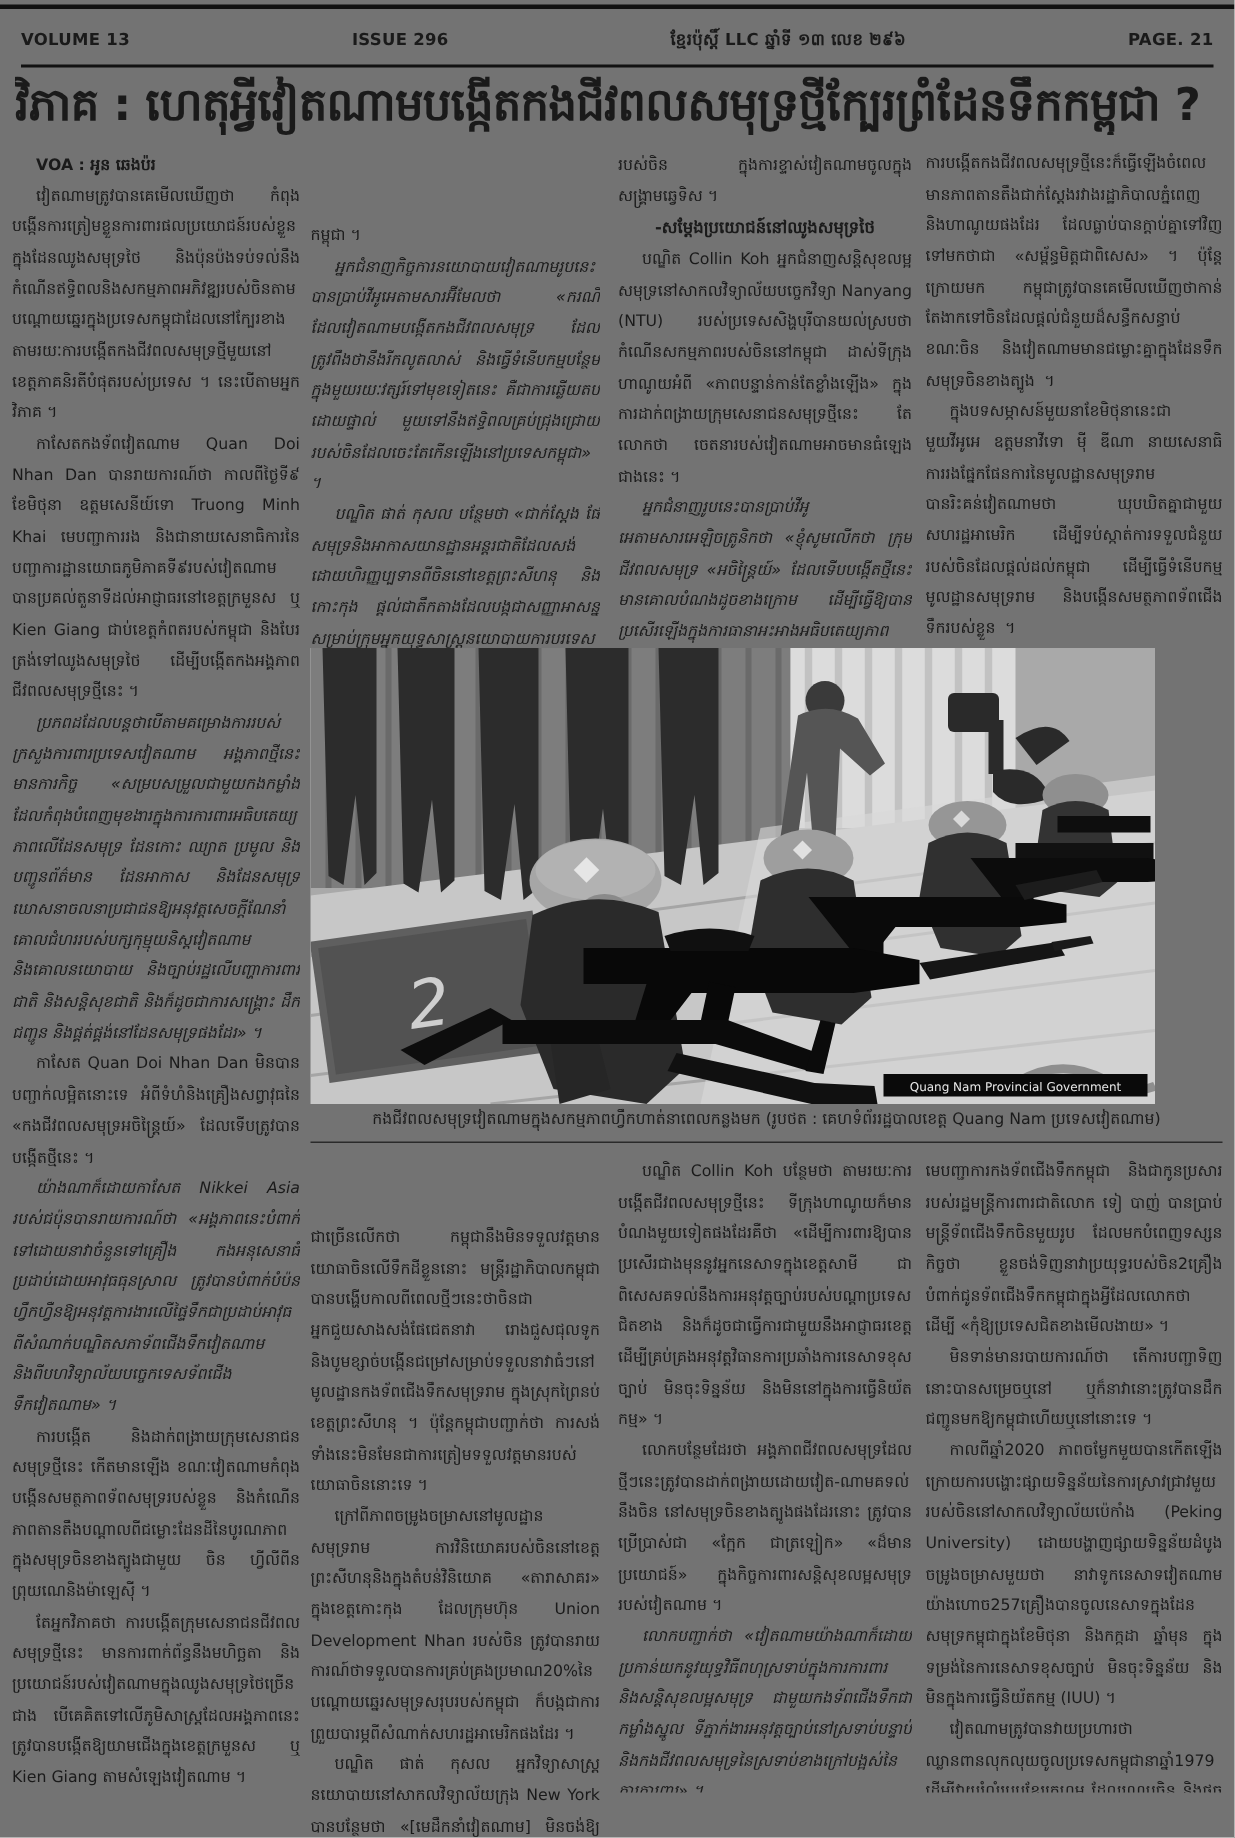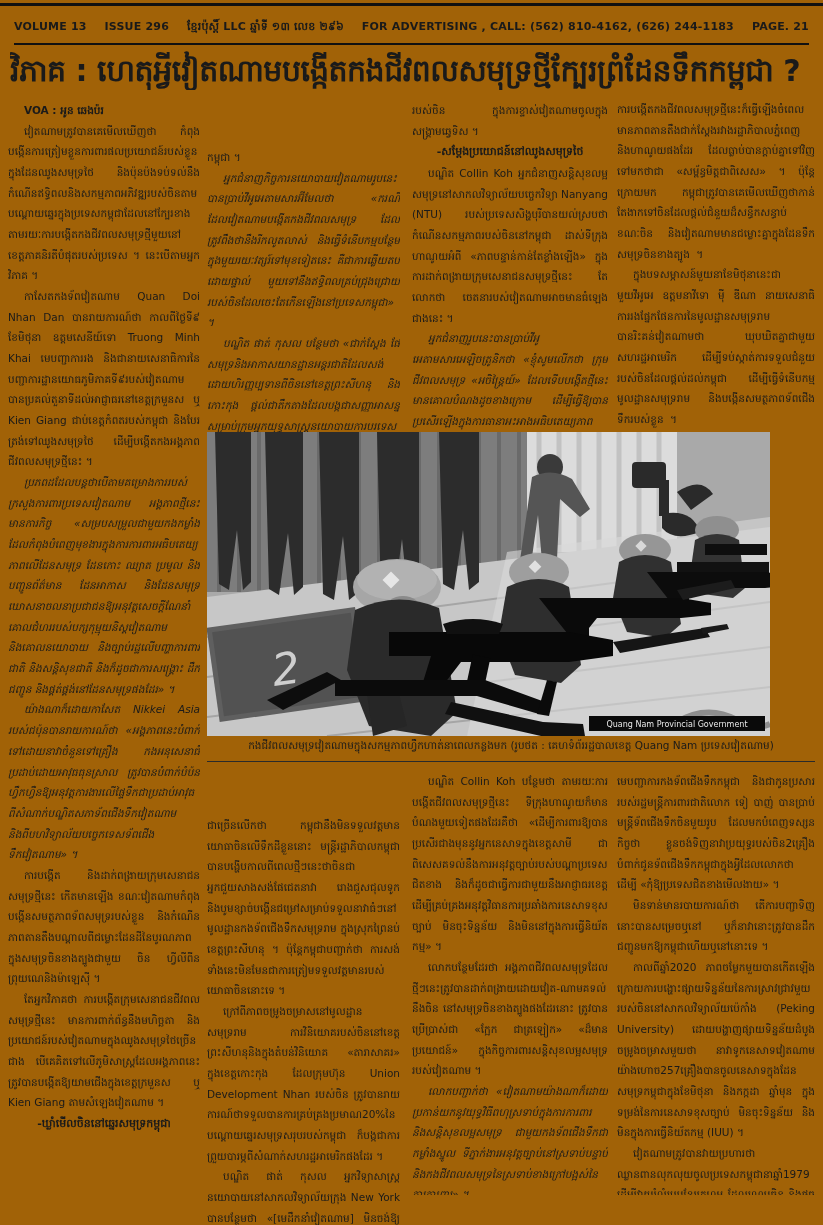--- a/index.html
+++ b/index.html
@@ -1,17 +1,17 @@
 <!DOCTYPE html>
 <html><head>
 <meta charset="utf-8">
 <style>
   html,body{margin:0;padding:0;background:#e8e8e6;}
   .page{
-    position:relative;width:823px;height:1225px;background:#a16207;
+    position:relative;width:823px;height:1225px;background:#737373;
     font-family:"DejaVu Sans","Liberation Sans",sans-serif;
     color:#1a1a1a;overflow:hidden;margin:0 auto;
   }
   .toprule{position:absolute;top:3px;left:0;width:823px;height:3px;background:#111;}
   .masthead{
     position:absolute;top:19px;left:14px;width:795px;display:flex;
     justify-content:space-between;align-items:baseline;
     font-size:11px;font-weight:bold;white-space:nowrap;
   }
   .masthead span{letter-spacing:.2px;}
@@ -50,32 +50,32 @@
 <body>
 
 <div class="page">
 
   <div class="toprule"></div>
 
   <div class="masthead">
     <span>VOLUME 13</span>
     <span>ISSUE 296</span>
     <span>ខ្មែរប៉ុស្តិ៍ LLC ឆ្នាំទី ១៣ លេខ ២៩៦</span>
-    <span>FOR ADVERTISING , CALL: (562) 810-4162, (626) 244-1183</span>
     <span>PAGE. 21</span>
   </div>
   <div class="headrule"></div>
 
   <div class="headline">វិភាគ : ហេតុអ្វីវៀតណាមបង្កើតកងជីវពលសមុទ្រថ្មីក្បែរព្រំដែនទឹកកម្ពុជា ?</div>
 
   <div class="col c1">
     <p class="byline">VOA : អូន ឆេងប៉រ</p>
     <p>វៀតណាមត្រូវបានគេមើលឃើញថា កំពុងបង្កើនការត្រៀមខ្លួនការពារផលប្រយោជន៍របស់ខ្លួនក្នុងដែនឈូងសមុទ្រថៃ និងប៉ុនប៉ងទប់ទល់នឹងកំណើនឥទ្ធិពលនិងសកម្មភាពអភិវឌ្ឍរបស់ចិនតាមបណ្តោយឆ្នេរក្នុងប្រទេសកម្ពុជាដែលនៅក្បែរខាង តាមរយៈការបង្កើតកងជីវពលសមុទ្រថ្មីមួយនៅខេត្តភាគនិរតីបំផុតរបស់ប្រទេស ។ នេះបើតាមអ្នកវិភាគ ។</p>
     <p>កាសែតកងទ័ពវៀតណាម Quan Doi Nhan Dan បានរាយការណ៍ថា កាលពីថ្ងៃទី៩ ខែមិថុនា ឧត្តមសេនីយ៍ទោ Truong Minh Khai មេបញ្ជាការរង និងជានាយសេនាធិការនៃបញ្ជាការដ្ឋានយោធភូមិភាគទី៩របស់វៀតណាមបានប្រគល់តួនាទីដល់អាជ្ញាធរនៅខេត្តក្រមួនស ឬ Kien Giang ជាប់ខេត្តកំពតរបស់កម្ពុជា និងបែរត្រង់ទៅឈូងសមុទ្រថៃ ដើម្បីបង្កើតកងអង្គភាពជីវពលសមុទ្រថ្មីនេះ ។</p>
     <p class="q">ប្រភពដដែលបន្តថាបើតាមគម្រោងការរបស់ក្រសួងការពារប្រទេសវៀតណាម អង្គភាពថ្មីនេះមានការកិច្ច «សម្របសម្រួលជាមួយកងកម្លាំងដែលកំពុងបំពេញមុខងារក្នុងការការពារអធិបតេយ្យភាពលើដែនសមុទ្រ ដែនកោះ ឈ្យាត ប្រមូល និងបញ្ជូនព័ត៌មាន ដែនអាកាស និងដែនសមុទ្រ ឃោសនាចលនាប្រជាជនឱ្យអនុវត្តសេចក្តីណែនាំ គោលជំហររបស់បក្សកុម្មុយនិស្តវៀតណាម និងគោលនយោបាយ និងច្បាប់រដ្ឋលើបញ្ហាការពារជាតិ និងសន្តិសុខជាតិ និងក៏ដូចជាការសង្គ្រោះ ដឹកជញ្ជូន និងផ្គត់ផ្គង់នៅដែនសមុទ្រផងដែរ» ។</p>
+    <p>កាសែត Quan Doi Nhan Dan មិនបានបញ្ជាក់លម្អិតនោះទេ អំពីទំហំនិងគ្រឿងសព្វាវុធនៃ «កងជីវពលសមុទ្រអចិន្ត្រៃយ៍» ដែលទើបត្រូវបានបង្កើតថ្មីនេះ ។</p>
     <p class="q">យ៉ាងណាក៏ដោយកាសែត Nikkei Asia របស់ជប៉ុនបានរាយការណ៍ថា «អង្គភាពនេះបំពាក់ទៅដោយនាវាចំនួនទៅគ្រឿង កងអនុសេនាធំ ប្រដាប់ដោយអាវុធធុនស្រាល ត្រូវបានបំពាក់បំប៉នហ្វឹកហ្វឺនឱ្យអនុវត្តការងារលើផ្ទៃទឹកជាប្រដាប់អាវុធ ពីសំណាក់បណ្ឌិតសភាទ័ពជើងទឹកវៀតណាម និងពីបហវិទ្យាល័យបច្ចេកទេសទ័ពជើងទឹកវៀតណាម» ។</p>
     <p>ការបង្កើត និងដាក់ពង្រាយក្រុមសេនាជនសមុទ្រថ្មីនេះ កើតមានឡើង ខណៈវៀតណាមកំពុងបង្កើនសមត្ថភាពទ័ពសមុទ្ររបស់ខ្លួន និងកំណើនភាពតានតឹងបណ្តាលពីជម្លោះដែនដីនៃបូរណភាពក្នុងសមុទ្រចិនខាងត្បូងជាមួយ ចិន ហ្វីលីពីន ព្រុយណេនិងម៉ាឡេស៊ី ។</p>
     <p>តែអ្នកវិភាគថា ការបង្កើតក្រុមសេនាជនជីវពលសមុទ្រថ្មីនេះ មានការពាក់ព័ន្ធនឹងមហិច្ឆតា និងប្រយោជន៍របស់វៀតណាមក្នុងឈូងសមុទ្រថៃច្រើនជាង បើគេគិតទៅលើភូមិសាស្ត្រដែលអង្គភាពនេះត្រូវបានបង្កើតឱ្យយាមជើងក្នុងខេត្តក្រមួនស ឬ Kien Giang តាមសំឡេងវៀតណាម ។</p>
     <p class="subhead">-ឃ្លាំមើលចិននៅឆ្នេរសមុទ្រកម្ពុជា</p>
 
   </div>
 
   <div class="col c2t">
     <p style="text-indent:0">កម្ពុជា ។</p>
     <p class="q">អ្នកជំនាញកិច្ចការនយោបាយវៀតណាមរូបនេះបានប្រាប់វីអូអេតាមសារអ៊ីមែលថា «ករណីដែលវៀតណាមបង្កើតកងជីវពលសមុទ្រ ដែលត្រូវពឹងថានឹងរីកលូតលាស់ និងធ្វើទំនើបកម្មបន្ថែមក្នុងមួយរយៈវត្សរ៍ទៅមុខទៀតនេះ គឺជាការឆ្លើយតបដោយផ្ទាល់ មួយទៅនឹងឥទ្ធិពលគ្រប់ជ្រុងជ្រោយរបស់ចិនដែលចេះតែកើនឡើងនៅប្រទេសកម្ពុជា» ។</p>

